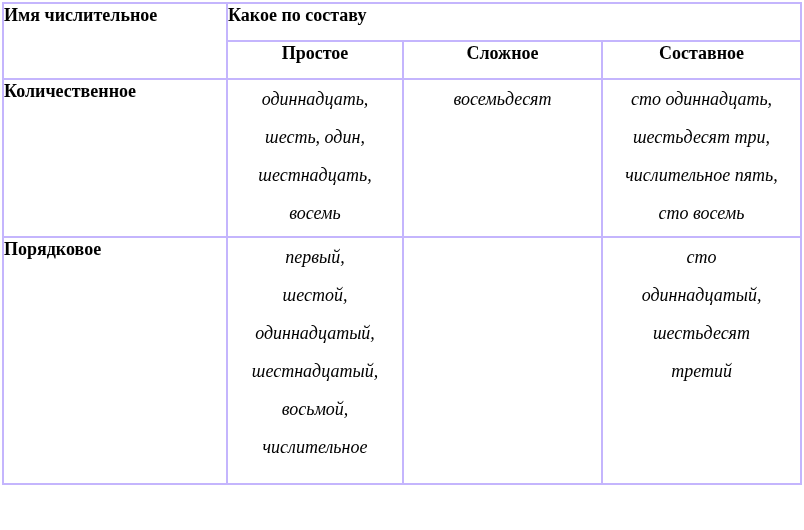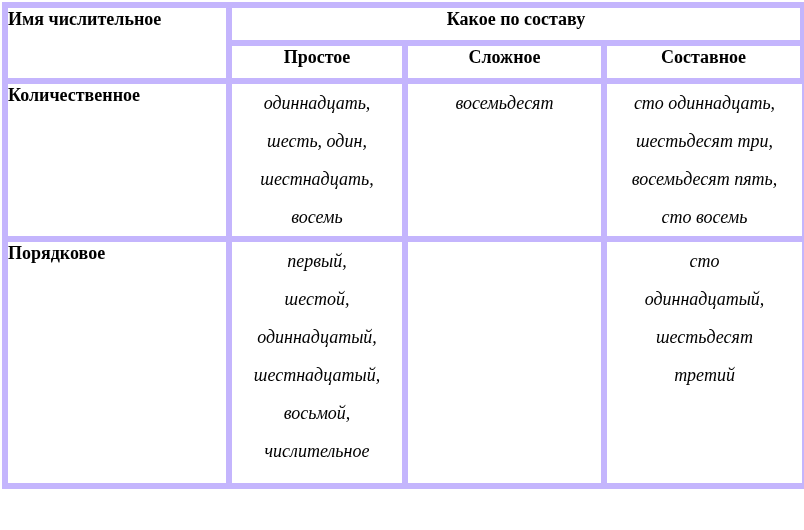--- a/index.html
+++ b/index.html
@@ -23,21 +23,21 @@
   table.grammar-table {
     position: absolute;
     left: 2px;
     top: 2px;
     width: 798px;
     border-collapse: collapse;
     table-layout: fixed;
     background: #ffffff;
   }
   table.grammar-table td {
-    border: 6px solid #c4b5fd;
+    border: 2px solid #c4b5fd;
     padding: 0;
     vertical-align: top;
     background: #ffffff;
   }
   
   .cell-rowhead,
   .cell-span-head {
     border-top-width: 2px;
   }
   .cell-rowhead {
@@ -54,21 +54,21 @@
     border-left-width: 2px;
     border-top-width: 2px;
   }
   .row-body-last td { border-bottom-width: 2px; }
   .row-body td { border-top-width: 2px; }
   .cell-pad-head {
     padding: 9px 10px 0 10px;
   }
   .cell-pad-head-center {
     padding: 9px 10px 0 10px;
-    text-align: center;
+    text-align: left;
   }
   .cell-pad-sub {
     padding: 9px 10px 10px 10px;
     text-align: center;
   }
   .cell-pad-body {
     padding: 10px 10px 0 10px;
   }
   .bold {
     font-weight: bold;
@@ -152,21 +152,21 @@
         </td>
         <td class="cell-pad-body">
           <div class="word-list">
               <span class="word-line">восемьдесят</span>
             </div>
         </td>
         <td class="cell-pad-body" style="border-right-width:2px;">
           <div class="word-list">
               <span class="word-line">сто одиннадцать,</span>
               <span class="word-line">шестьдесят три,</span>
-              <span class="word-line">восемьдесят пять,</span>
+              <span class="word-line">числительное пять,</span>
               <span class="word-line">сто восемь</span>
             </div>
         </td>
       </tr>
 
       <tr class="row-body row-body-last h-body-2">
         <td class="row-label cell-pad-body">
           <span class="row-title bold">Порядковое</span>
         </td>
         <td class="cell-pad-body">

